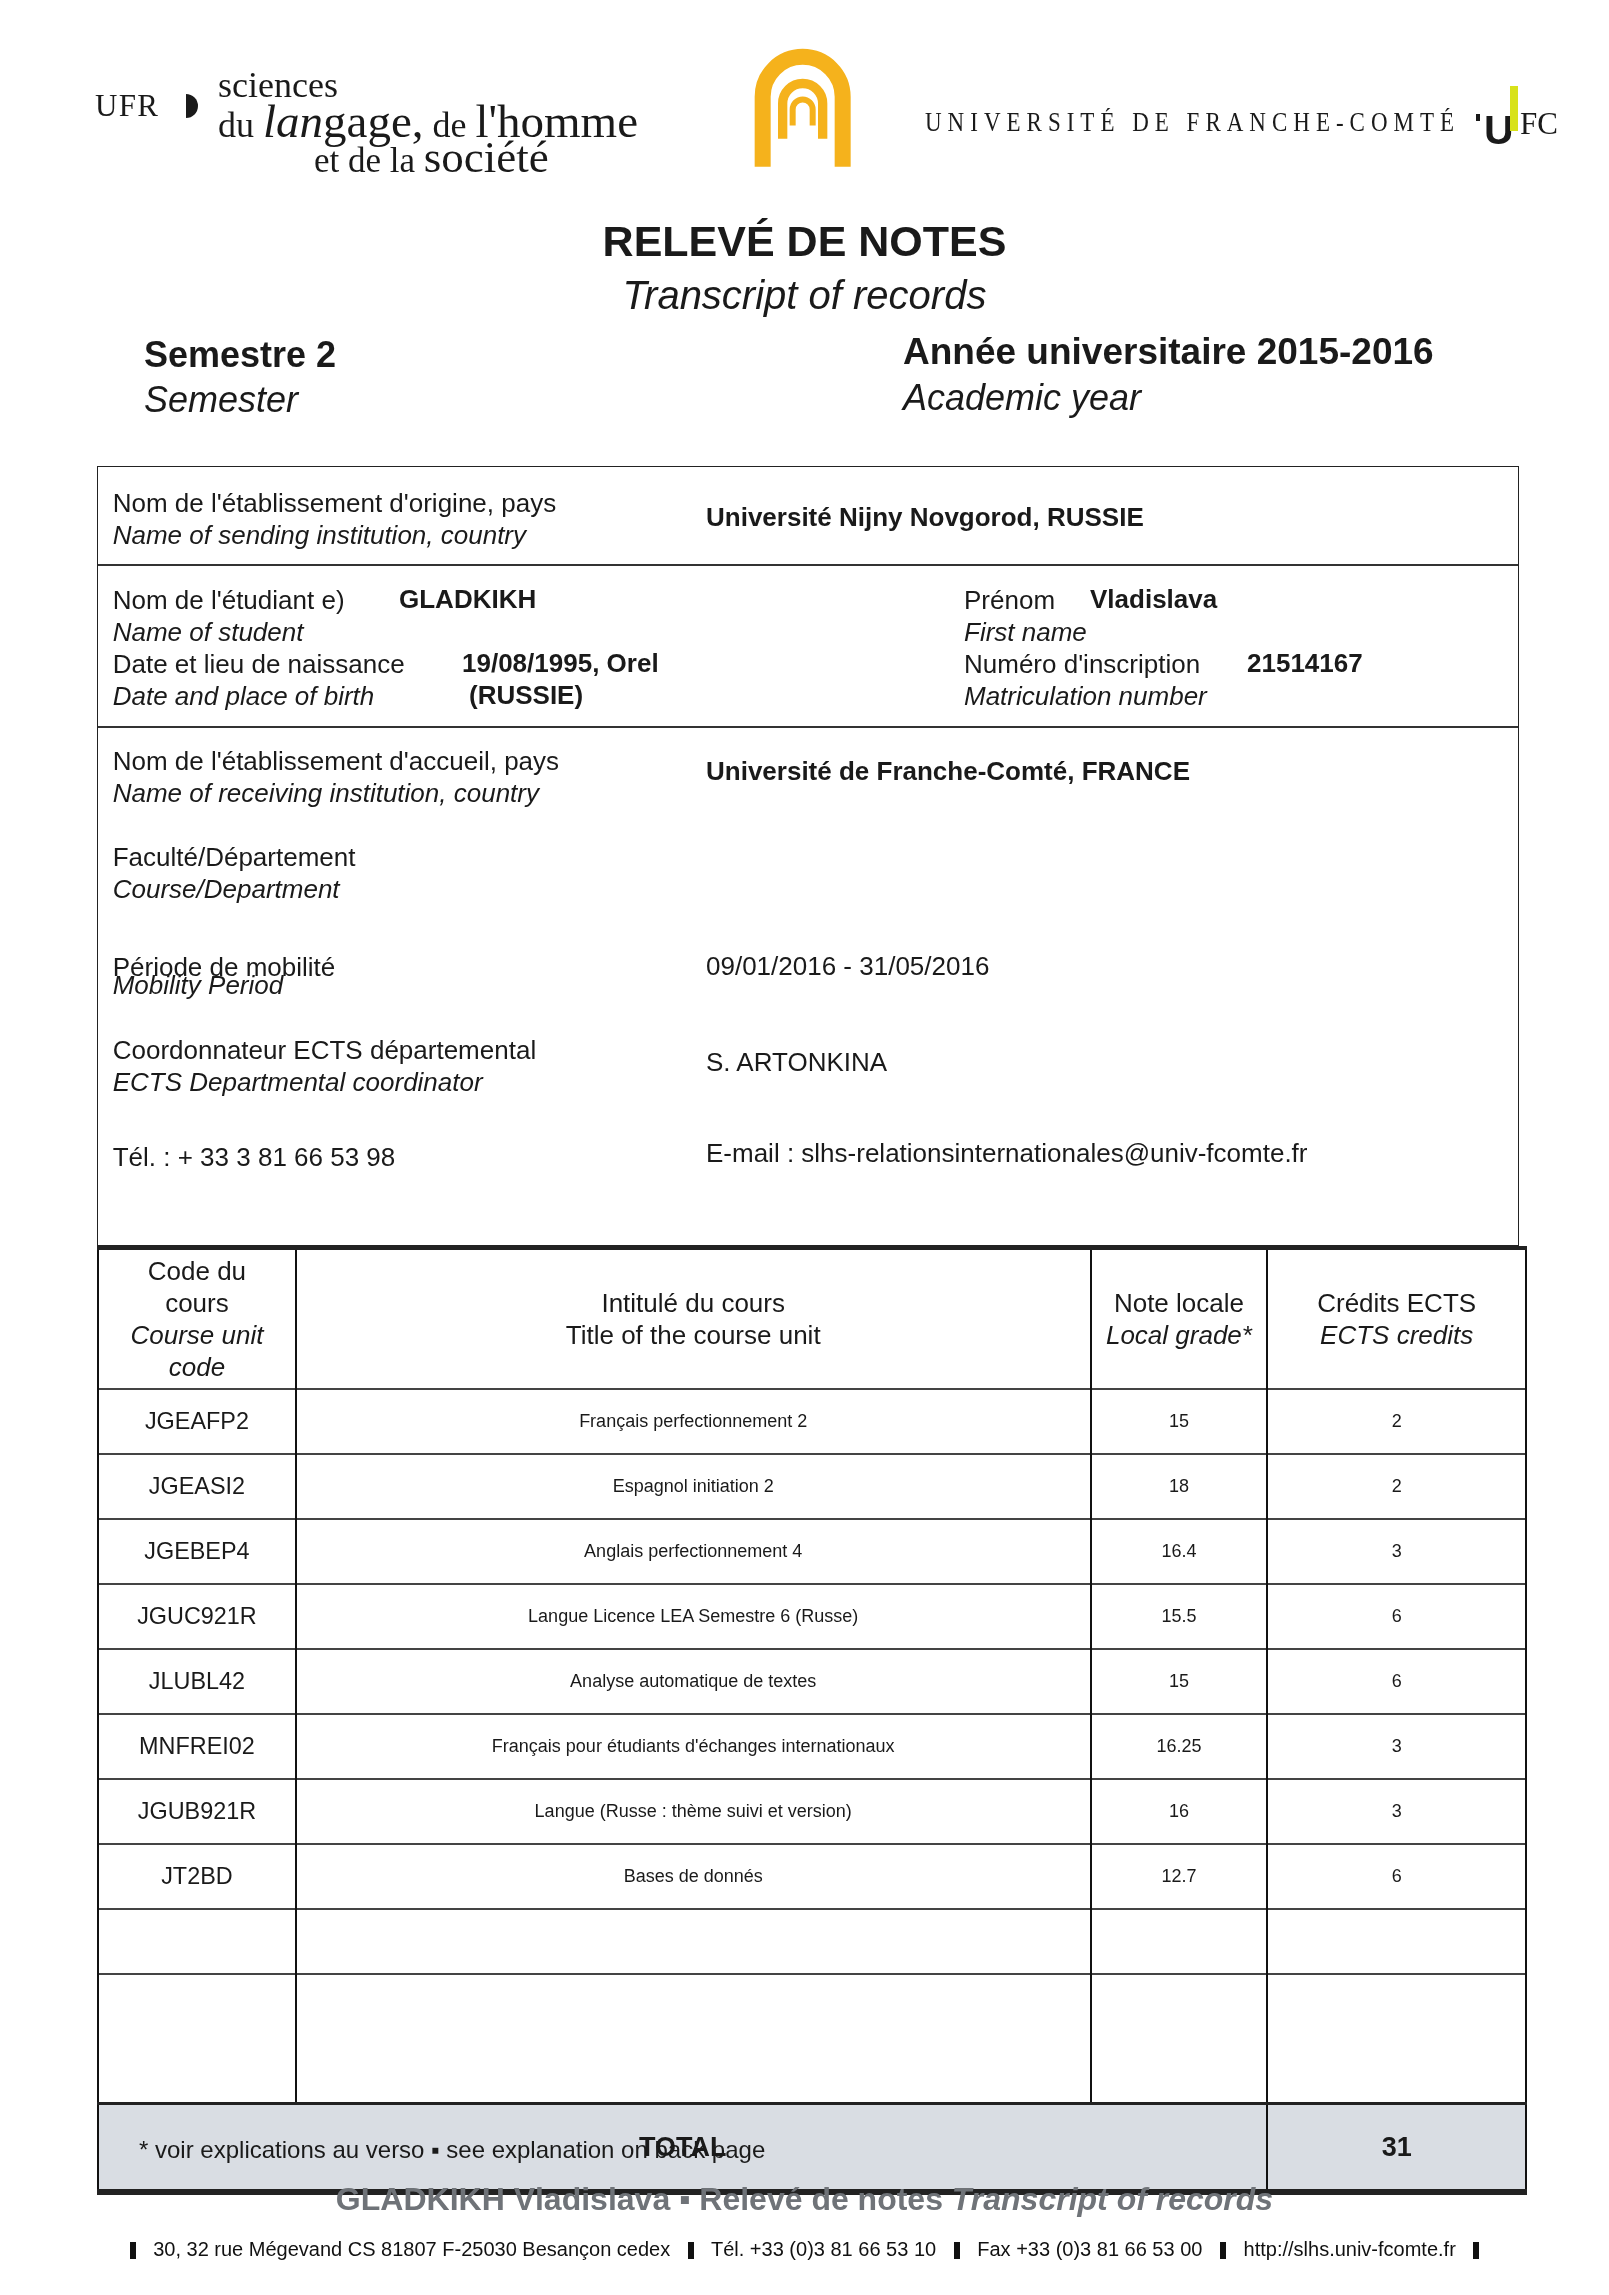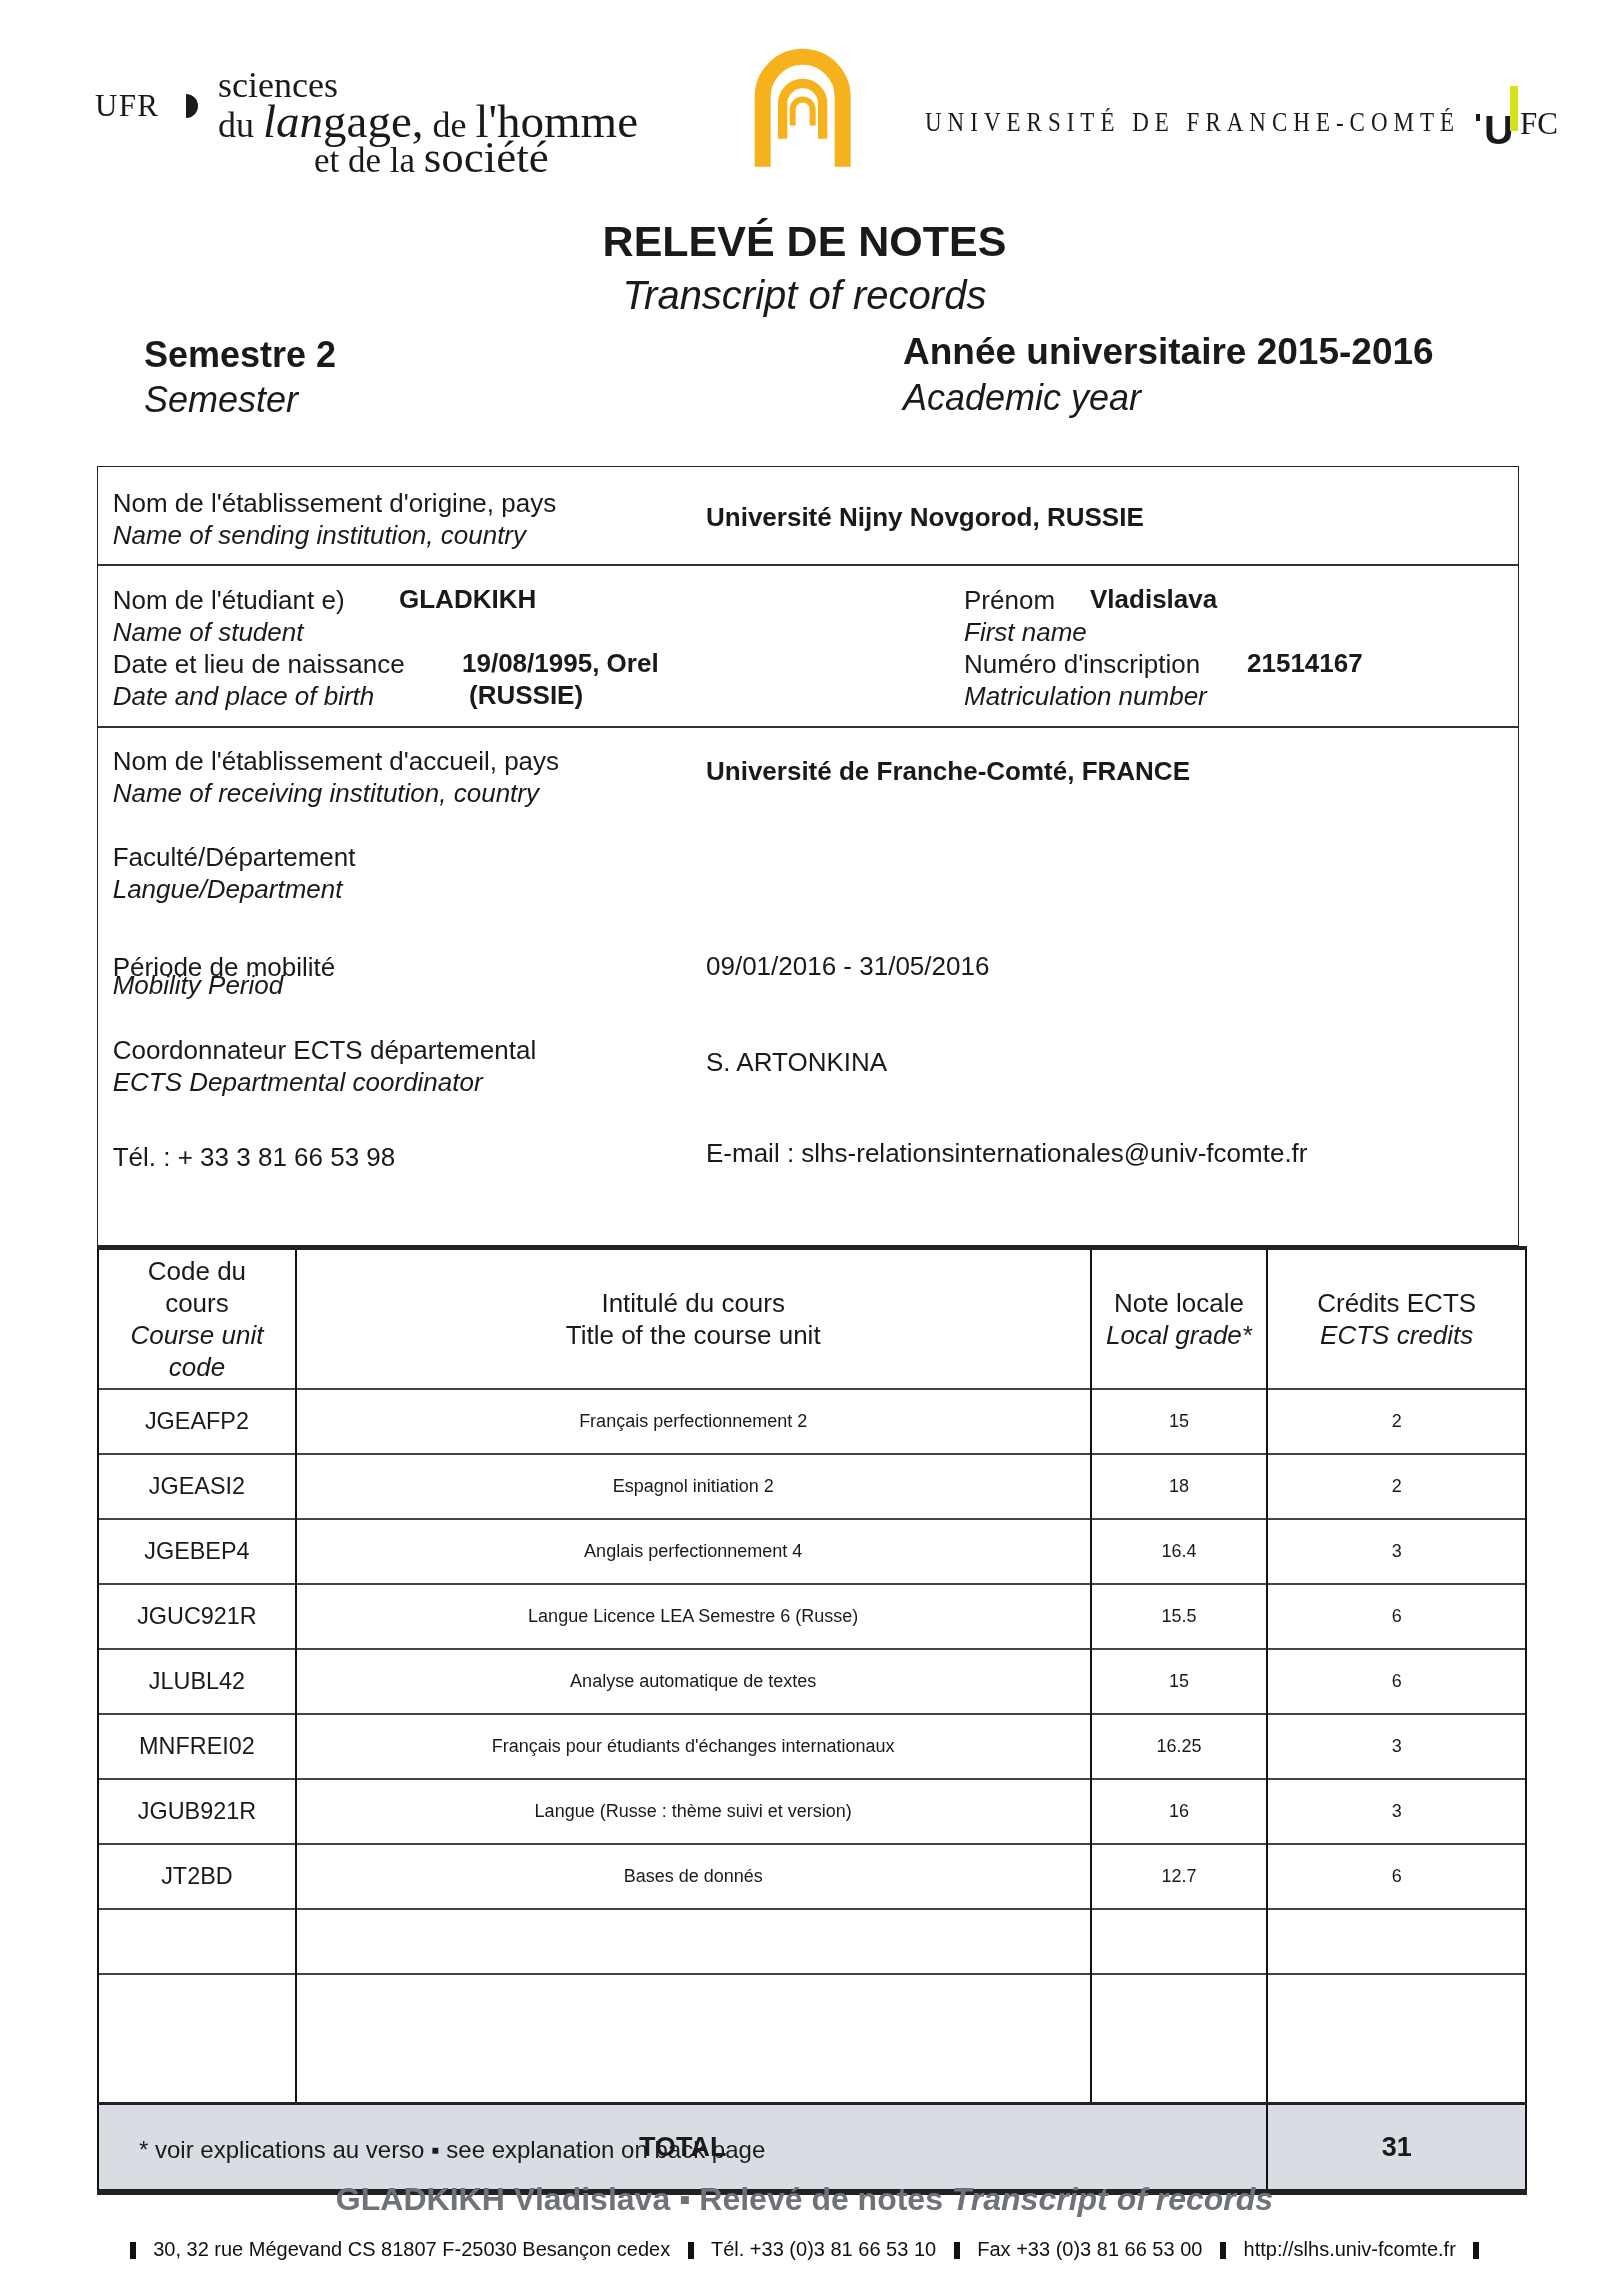--- a/index.html
+++ b/index.html
@@ -110,21 +110,21 @@
   <div class="abs lbl" style="left:866px;top:181px;text-align:center;">Numéro d'inscription</div>
   <div class="abs val b" style="left:1149px;top:181px;">21514167</div>
   <div class="abs lbl it" style="left:866px;top:213px;">Matriculation number</div>
   <div class="hsep" style="top:259px;"></div>
 
   <div class="abs lbl" style="left:14.7px;top:278px;">Nom de l'établissement d'accueil, pays</div>
   <div class="abs lbl it" style="left:14.7px;top:310px;">Name of receiving institution, country</div>
   <div class="abs val b" style="left:608px;top:289px;">Université de Franche-Comté, FRANCE</div>
 
   <div class="abs lbl" style="left:14.7px;top:374px;">Faculté/Département</div>
-  <div class="abs lbl it" style="left:14.7px;top:406px;">Langue/Department</div>
+  <div class="abs lbl it" style="left:14.7px;top:406px;">Course/Department</div>
 
   <div class="abs lbl" style="left:14.7px;top:470px;margin-top:14px;">Période de mobilité</div>
   <div class="abs lbl it" style="left:14.7px;top:502px;">Mobility Period</div>
   <div class="abs val" style="left:608px;top:484px;">09/01/2016 - 31/05/2016</div>
 
   <div class="abs lbl" style="left:14.7px;top:567px;">Coordonnateur ECTS départemental</div>
   <div class="abs lbl it" style="left:14.7px;top:599px;">ECTS Departmental coordinator</div>
   <div class="abs val" style="left:608px;top:580px;">S. ARTONKINA</div>
 
   <div class="abs val" style="left:14.7px;top:675px;">Tél. : + 33 3 81 66 53 98</div>

